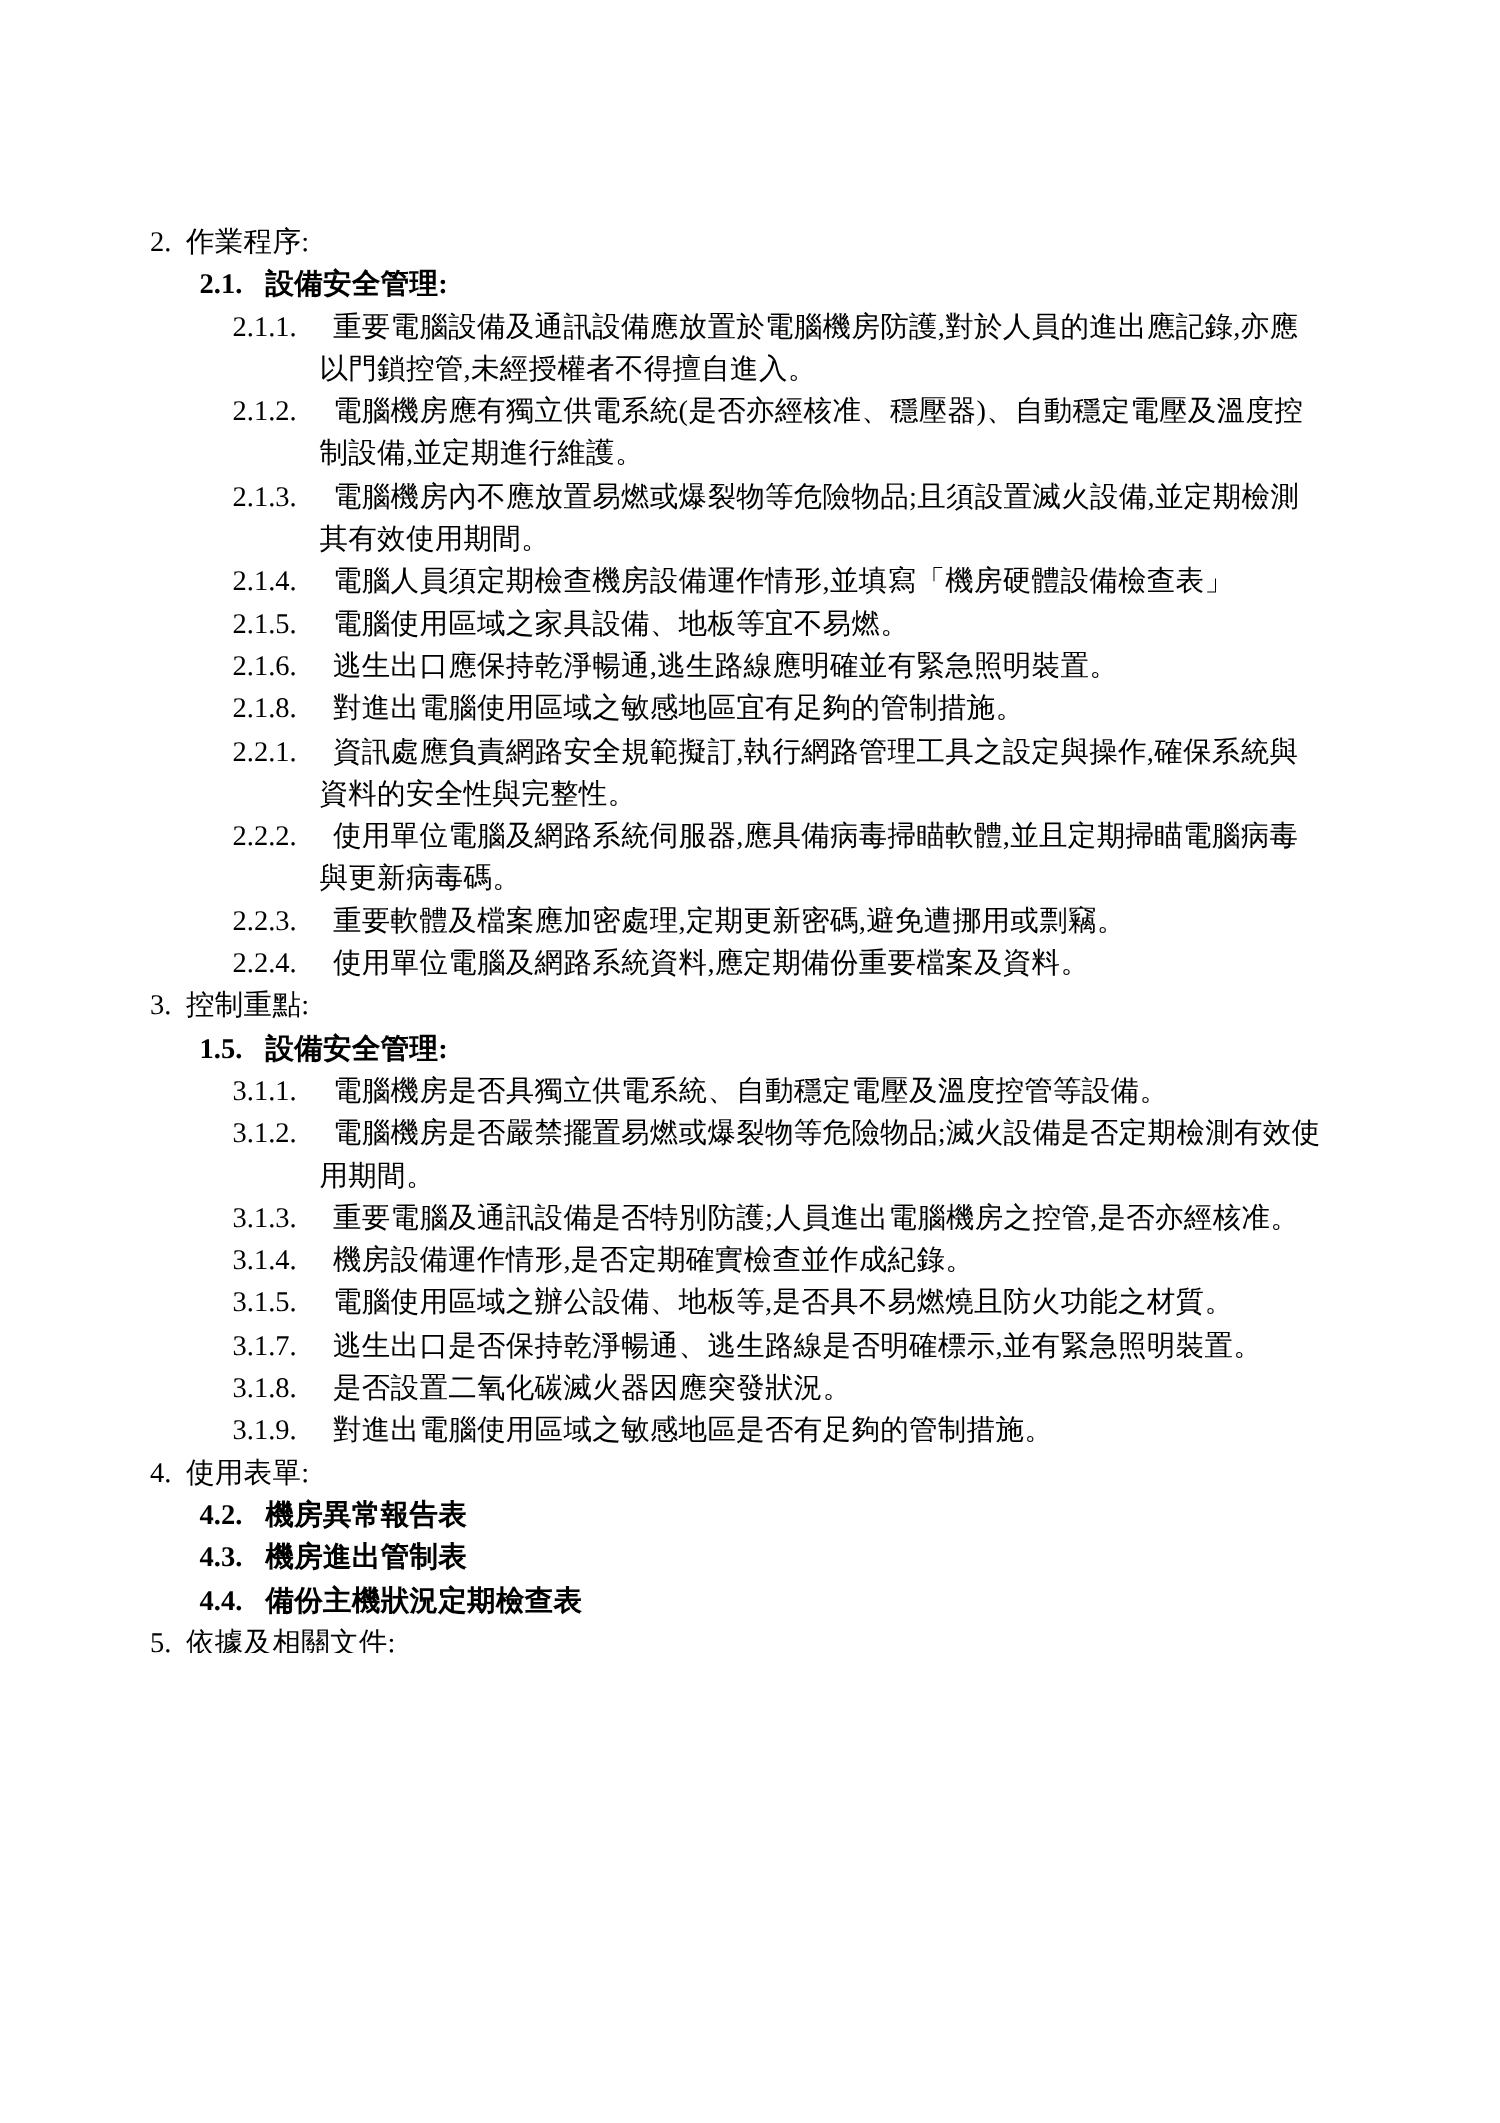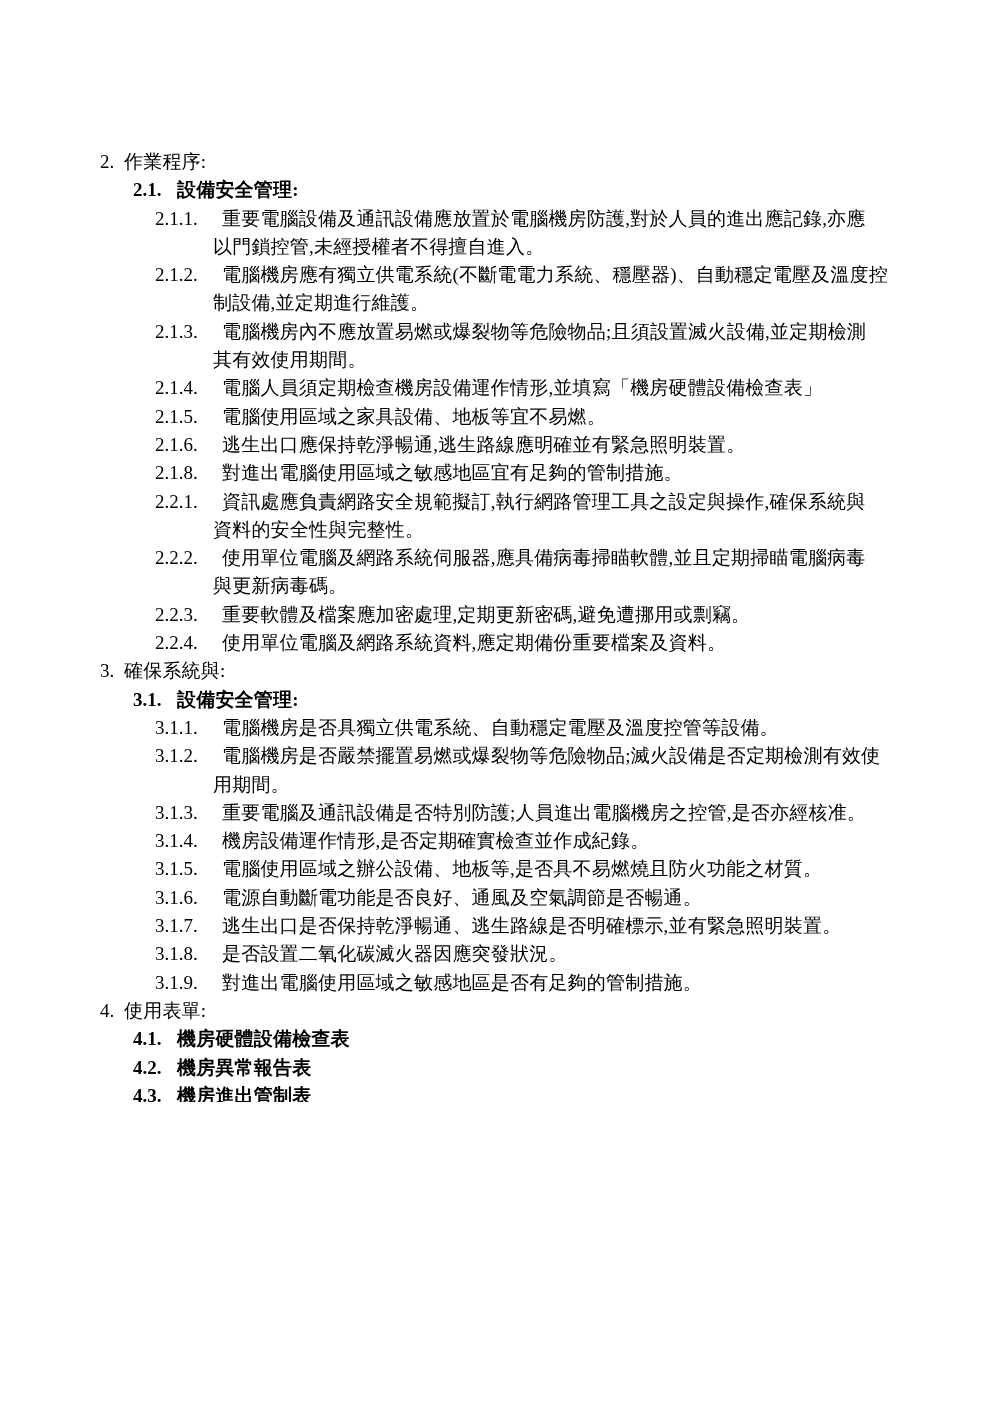--- a/index.html
+++ b/index.html
@@ -66,21 +66,21 @@
 <div class="page">
 
   <div class="doc-list" id="doc-list">
   <div class="row lv1"><span class="num">2.</span><span class="txt">作業程序:</span></div>
 
   <div class="row lv2"><span class="num">2.1.</span><span class="txt">設備安全管理:</span></div>
 
   <div class="row lv3"><span class="num">2.1.1.</span><span class="txt">重要電腦設備及通訊設備應放置於電腦機房防護,對於人員的進出應記錄,亦應
 以門鎖控管,未經授權者不得擅自進入。</span></div>
 
-  <div class="row lv3"><span class="num">2.1.2.</span><span class="txt">電腦機房應有獨立供電系統(不斷電電力系統、穩壓器)、自動穩定電壓及溫度控
+  <div class="row lv3"><span class="num">2.1.2.</span><span class="txt">電腦機房應有獨立供電系統(是否亦經核准、穩壓器)、自動穩定電壓及溫度控
 制設備,並定期進行維護。</span></div>
 
   <div class="row lv3"><span class="num">2.1.3.</span><span class="txt">電腦機房內不應放置易燃或爆裂物等危險物品;且須設置滅火設備,並定期檢測
 其有效使用期間。</span></div>
 
   <div class="row lv3"><span class="num">2.1.4.</span><span class="txt">電腦人員須定期檢查機房設備運作情形,並填寫「機房硬體設備檢查表」</span></div>
 
   <div class="row lv3"><span class="num">2.1.5.</span><span class="txt">電腦使用區域之家具設備、地板等宜不易燃。</span></div>
 
   <div class="row lv3"><span class="num">2.1.6.</span><span class="txt">逃生出口應保持乾淨暢通,逃生路線應明確並有緊急照明裝置。</span></div>
@@ -92,46 +92,44 @@
   <div class="row lv3"><span class="num">2.2.1.</span><span class="txt">資訊處應負責網路安全規範擬訂,執行網路管理工具之設定與操作,確保系統與
 資料的安全性與完整性。</span></div>
 
   <div class="row lv3"><span class="num">2.2.2.</span><span class="txt">使用單位電腦及網路系統伺服器,應具備病毒掃瞄軟體,並且定期掃瞄電腦病毒
 與更新病毒碼。</span></div>
 
   <div class="row lv3"><span class="num">2.2.3.</span><span class="txt">重要軟體及檔案應加密處理,定期更新密碼,避免遭挪用或剽竊。</span></div>
 
   <div class="row lv3"><span class="num">2.2.4.</span><span class="txt">使用單位電腦及網路系統資料,應定期備份重要檔案及資料。</span></div>
 
-  <div class="row lv1"><span class="num">3.</span><span class="txt">確保系統與:</span></div>
+  <div class="row lv1"><span class="num">3.</span><span class="txt">控制重點:</span></div>
 
-  <div class="row lv2"><span class="num">3.1.</span><span class="txt">設備安全管理:</span></div>
+  <div class="row lv2"><span class="num">1.5.</span><span class="txt">設備安全管理:</span></div>
 
   <div class="row lv3"><span class="num">3.1.1.</span><span class="txt">電腦機房是否具獨立供電系統、自動穩定電壓及溫度控管等設備。</span></div>
 
   <div class="row lv3"><span class="num">3.1.2.</span><span class="txt">電腦機房是否嚴禁擺置易燃或爆裂物等危險物品;滅火設備是否定期檢測有效使
 用期間。</span></div>
 
   <div class="row lv3"><span class="num">3.1.3.</span><span class="txt">重要電腦及通訊設備是否特別防護;人員進出電腦機房之控管,是否亦經核准。</span></div>
 
   <div class="row lv3"><span class="num">3.1.4.</span><span class="txt">機房設備運作情形,是否定期確實檢查並作成紀錄。</span></div>
 
   <div class="row lv3"><span class="num">3.1.5.</span><span class="txt">電腦使用區域之辦公設備、地板等,是否具不易燃燒且防火功能之材質。</span></div>
 
-  <div class="row lv3"><span class="num">3.1.6.</span><span class="txt">電源自動斷電功能是否良好、通風及空氣調節是否暢通。</span></div>
 
   <div class="row lv3"><span class="num">3.1.7.</span><span class="txt">逃生出口是否保持乾淨暢通、逃生路線是否明確標示,並有緊急照明裝置。</span></div>
 
   <div class="row lv3"><span class="num">3.1.8.</span><span class="txt">是否設置二氧化碳滅火器因應突發狀況。</span></div>
 
   <div class="row lv3"><span class="num">3.1.9.</span><span class="txt">對進出電腦使用區域之敏感地區是否有足夠的管制措施。</span></div>
 
   <div class="row lv1"><span class="num">4.</span><span class="txt">使用表單:</span></div>
 
-  <div class="row lv2"><span class="num">4.1.</span><span class="txt">機房硬體設備檢查表</span></div>
 
   <div class="row lv2"><span class="num">4.2.</span><span class="txt">機房異常報告表</span></div>
 
   <div class="row lv2"><span class="num">4.3.</span><span class="txt">機房進出管制表</span></div>
 
   <div class="row lv2"><span class="num">4.4.</span><span class="txt">備份主機狀況定期檢查表</span></div>
 
   <div class="row lv1"><span class="num">5.</span><span class="txt">依據及相關文件:</span></div>
 
   <div class="row lv2"><span class="num">5.1.</span><span class="txt">無</span></div>

